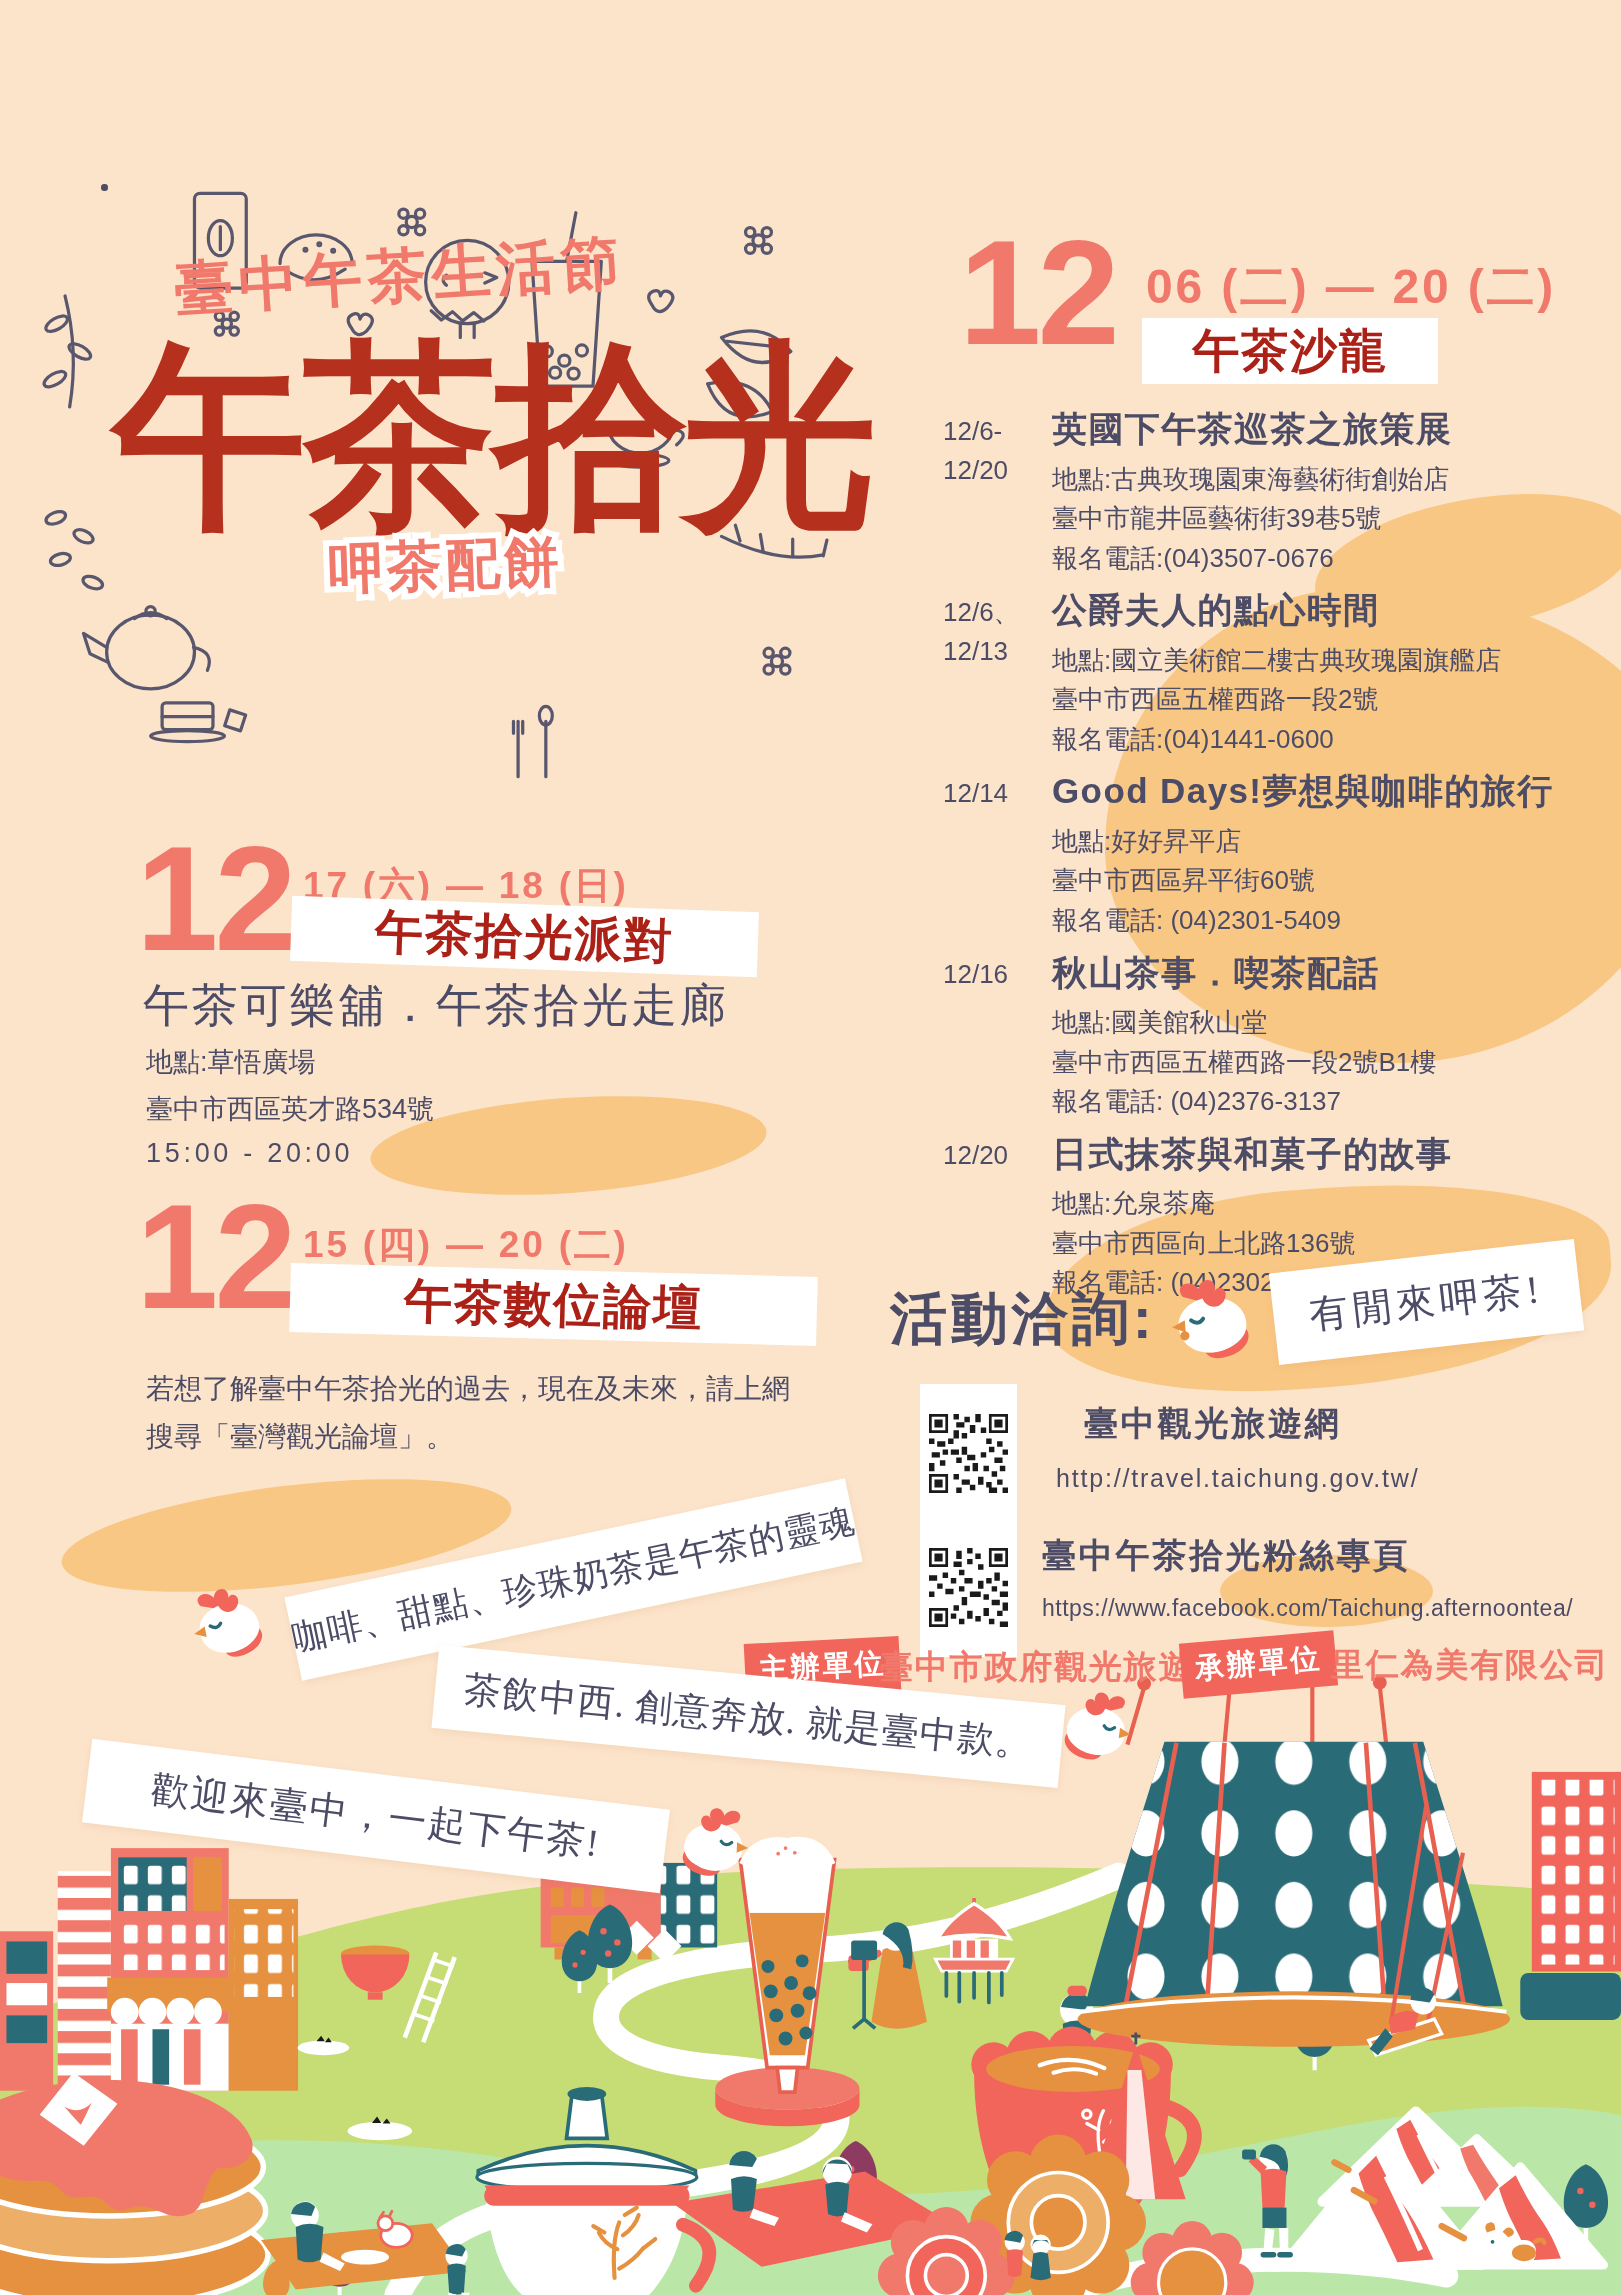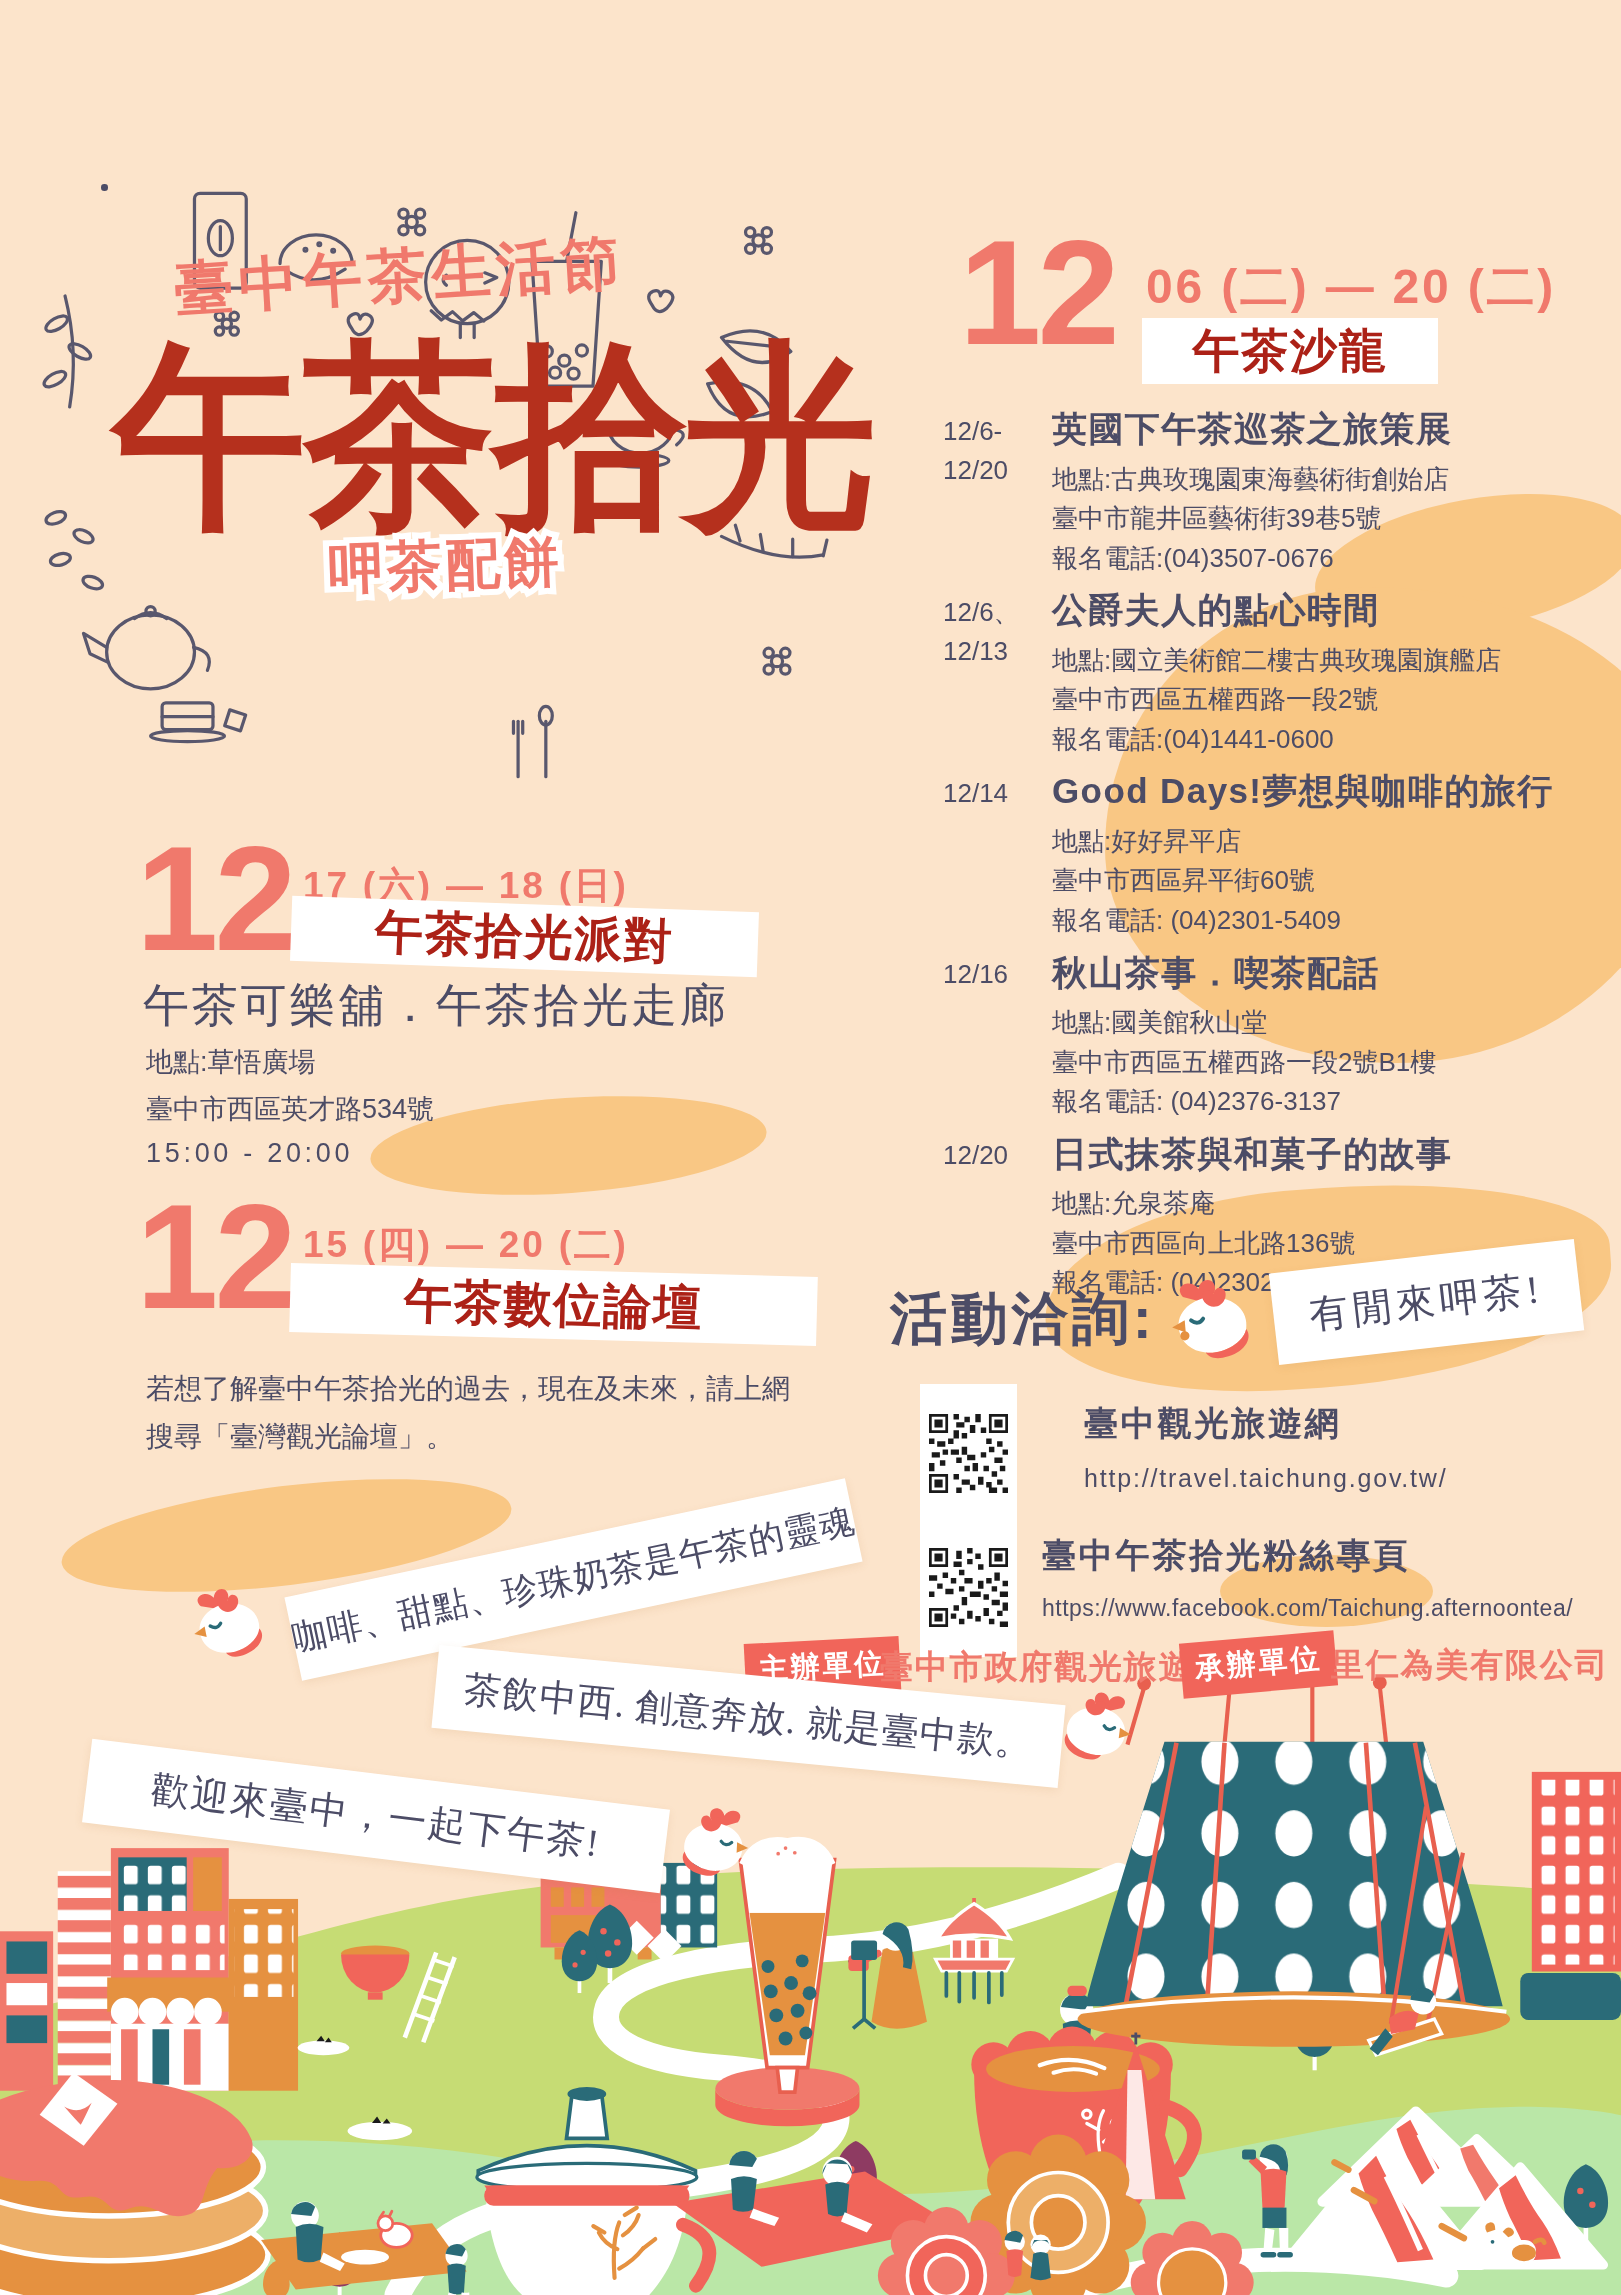--- a/index.html
+++ b/index.html
@@ -280,21 +280,21 @@
 
   <div class="abs z3" style="left:920px;top:1384px;width:97px;height:139px;background:#fff;display:flex;align-items:center;justify-content:center;">
     <svg width="79" height="79" viewBox="0 0 29 29">
       <rect width="29" height="29" fill="#fff"></rect>
       <path fill="#1A1A1A" d="M0,0h7v7h-7z M22,0h7v7h-7z M0,22h7v7h-7z"></path>
       <path fill="#fff" d="M1,1h5v5h-5z M23,1h5v5h-5z M1,23h5v5h-5z"></path>
       <path fill="#1A1A1A" d="M2,2h3v3h-3z M24,2h3v3h-3z M2,24h3v3h-3z M9,0h2v2h-2z M13,1h2v2h-2z M17,0h2v3h-2z M10,3h3v2h-3z M15,4h2v3h-2z M9,6h2v3h-2z M12,7h2v2h-2z M19,5h2v2h-2z M0,9h2v2h-2z M3,10h3v2h-3z M7,9h2v2h-2z M5,13h2v2h-2z M1,14h3v2h-3z M0,18h2v3h-2z M4,17h2v2h-2z M8,13h3v2h-3z M12,12h2v3h-2z M10,16h2v2h-2z M14,15h3v2h-3z M13,19h2v2h-2z M16,18h2v3h-2z M19,14h2v2h-2z M22,12h2v2h-2z M25,10h2v2h-2z M27,13h2v2h-2z M21,9h2v2h-2z M24,16h3v2h-3z M20,19h2v2h-2z M23,21h2v2h-2z M26,19h2v2h-2z M9,22h2v2h-2z M12,24h3v2h-3z M10,27h2v2h-2z M15,26h2v2h-2z M18,23h2v3h-2z M21,25h2v2h-2z M25,24h2v2h-2z M22,27h3v2h-3z M27,27h2v2h-2z"></path>
     </svg>
   </div>
   <div class="abs z3 qr-label" style="left:1084px;top:1401px;">臺中觀光旅遊網</div>
-  <div class="abs z3 qr-url" style="left:1084px;top:1464px;">http://travel.taichung.gov.tw/</div>
+  <div class="abs z3 qr-url" style="left:1056px;top:1464px;">http://travel.taichung.gov.tw/</div>
 
   <div class="abs z3" style="left:920px;top:1518px;width:97px;height:139px;background:#fff;display:flex;align-items:center;justify-content:center;">
     <svg width="79" height="79" viewBox="0 0 29 29">
       <rect width="29" height="29" fill="#fff"></rect>
       <path fill="#1A1A1A" d="M0,0h7v7h-7z M22,0h7v7h-7z M0,22h7v7h-7z"></path>
       <path fill="#fff" d="M1,1h5v5h-5z M23,1h5v5h-5z M1,23h5v5h-5z"></path>
       <path fill="#1A1A1A" d="M2,2h3v3h-3z M24,2h3v3h-3z M2,24h3v3h-3z M10,1h2v3h-2z M14,0h2v2h-2z M17,2h2v2h-2z M9,5h3v2h-3z M14,4h2v2h-2z M18,6h2v2h-2z M11,8h2v2h-2z M0,10h3v2h-3z M5,9h2v2h-2z M3,13h2v2h-2z M0,16h2v2h-2z M6,15h3v2h-3z M8,11h2v2h-2z M13,11h3v2h-3z M11,14h2v2h-2z M15,16h2v2h-2z M12,18h2v3h-2z M18,12h2v3h-2z M17,16h2v2h-2z M21,11h2v2h-2z M24,9h2v3h-2z M27,12h2v2h-2z M23,14h2v2h-2z M26,16h3v2h-3z M20,17h2v2h-2z M23,19h3v2h-3z M27,20h2v3h-2z M8,24h2v2h-2z M11,26h2v2h-2z M14,23h2v3h-2z M17,25h2v2h-2z M20,22h2v3h-2z M22,26h2v2h-2z M25,23h2v2h-2z M26,27h3v2h-3z M9,21h2v2h-2z"></path>
     </svg>
   </div>
   <div class="abs z3 qr-label" style="left:1042px;top:1533px;">臺中午茶拾光粉絲專頁</div>

